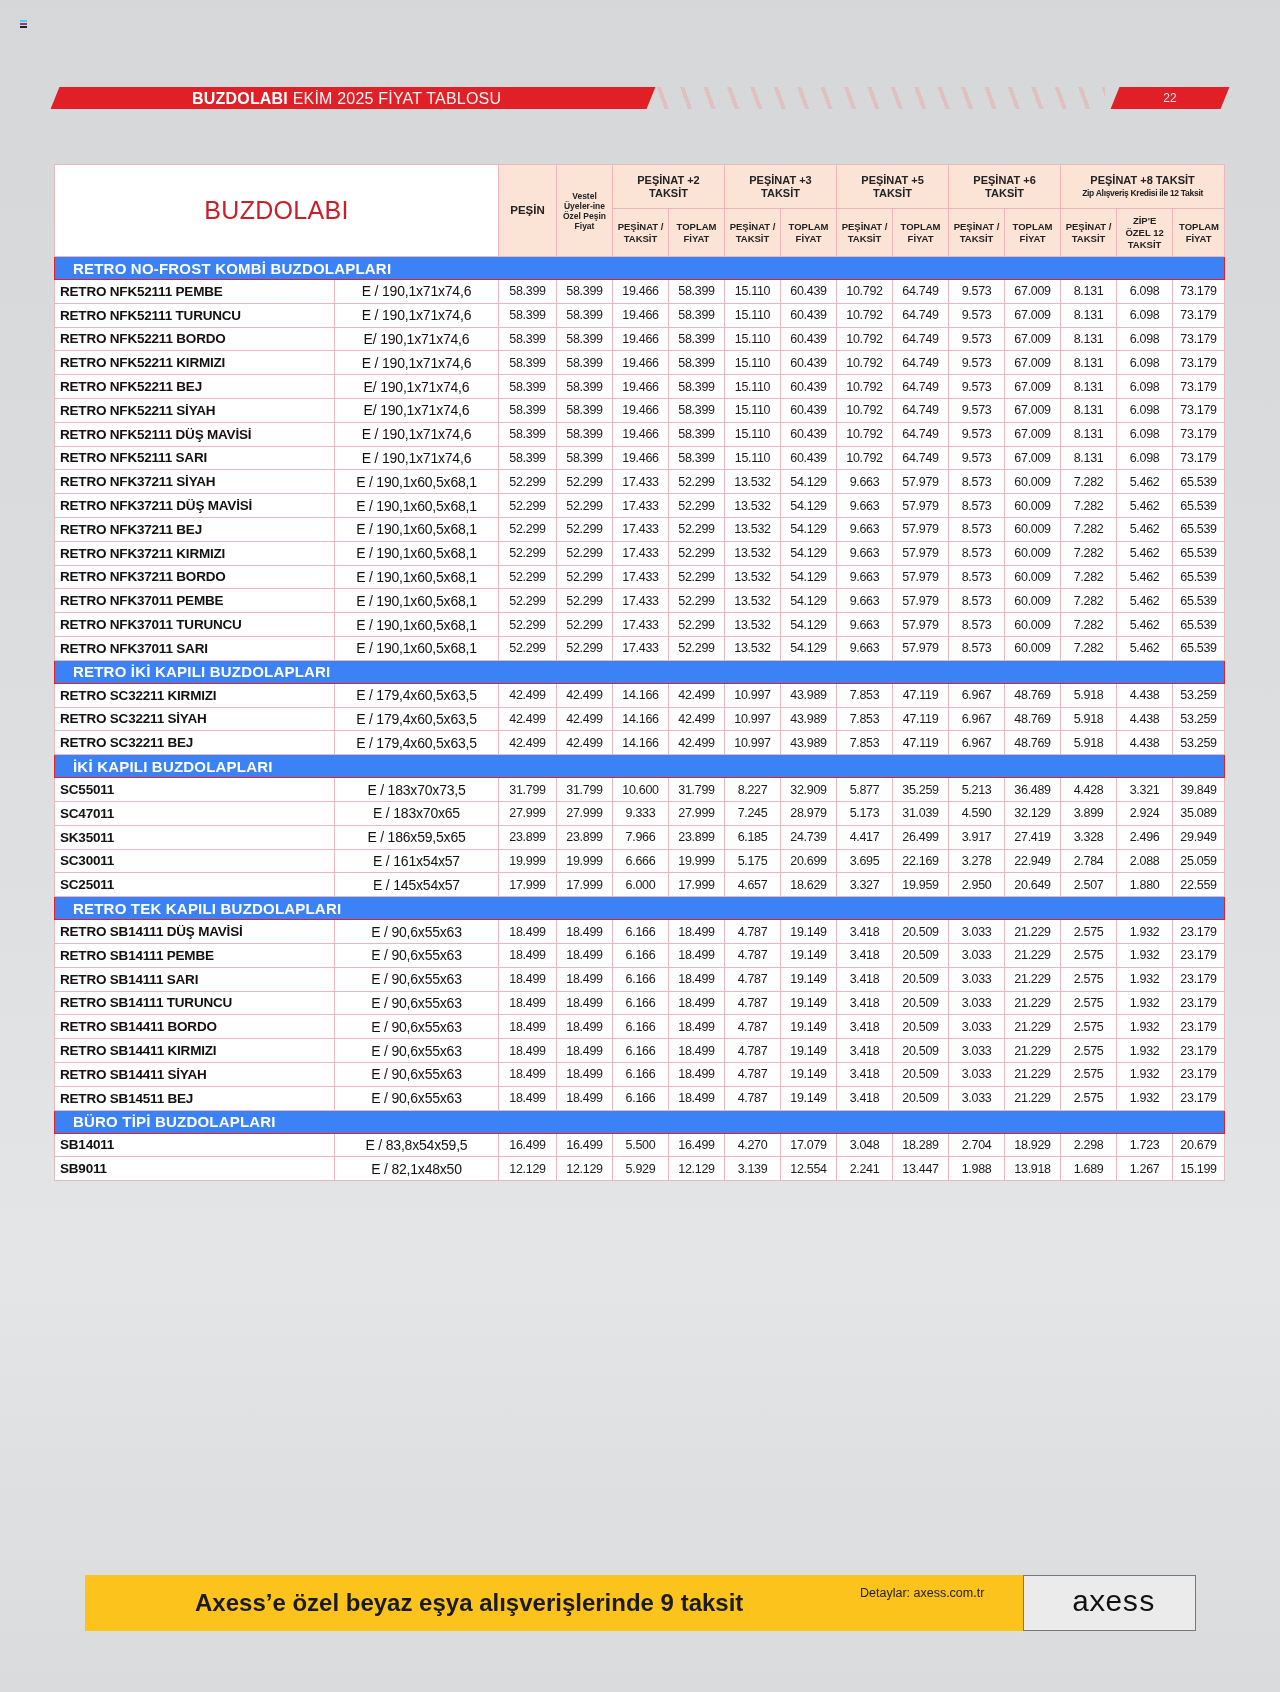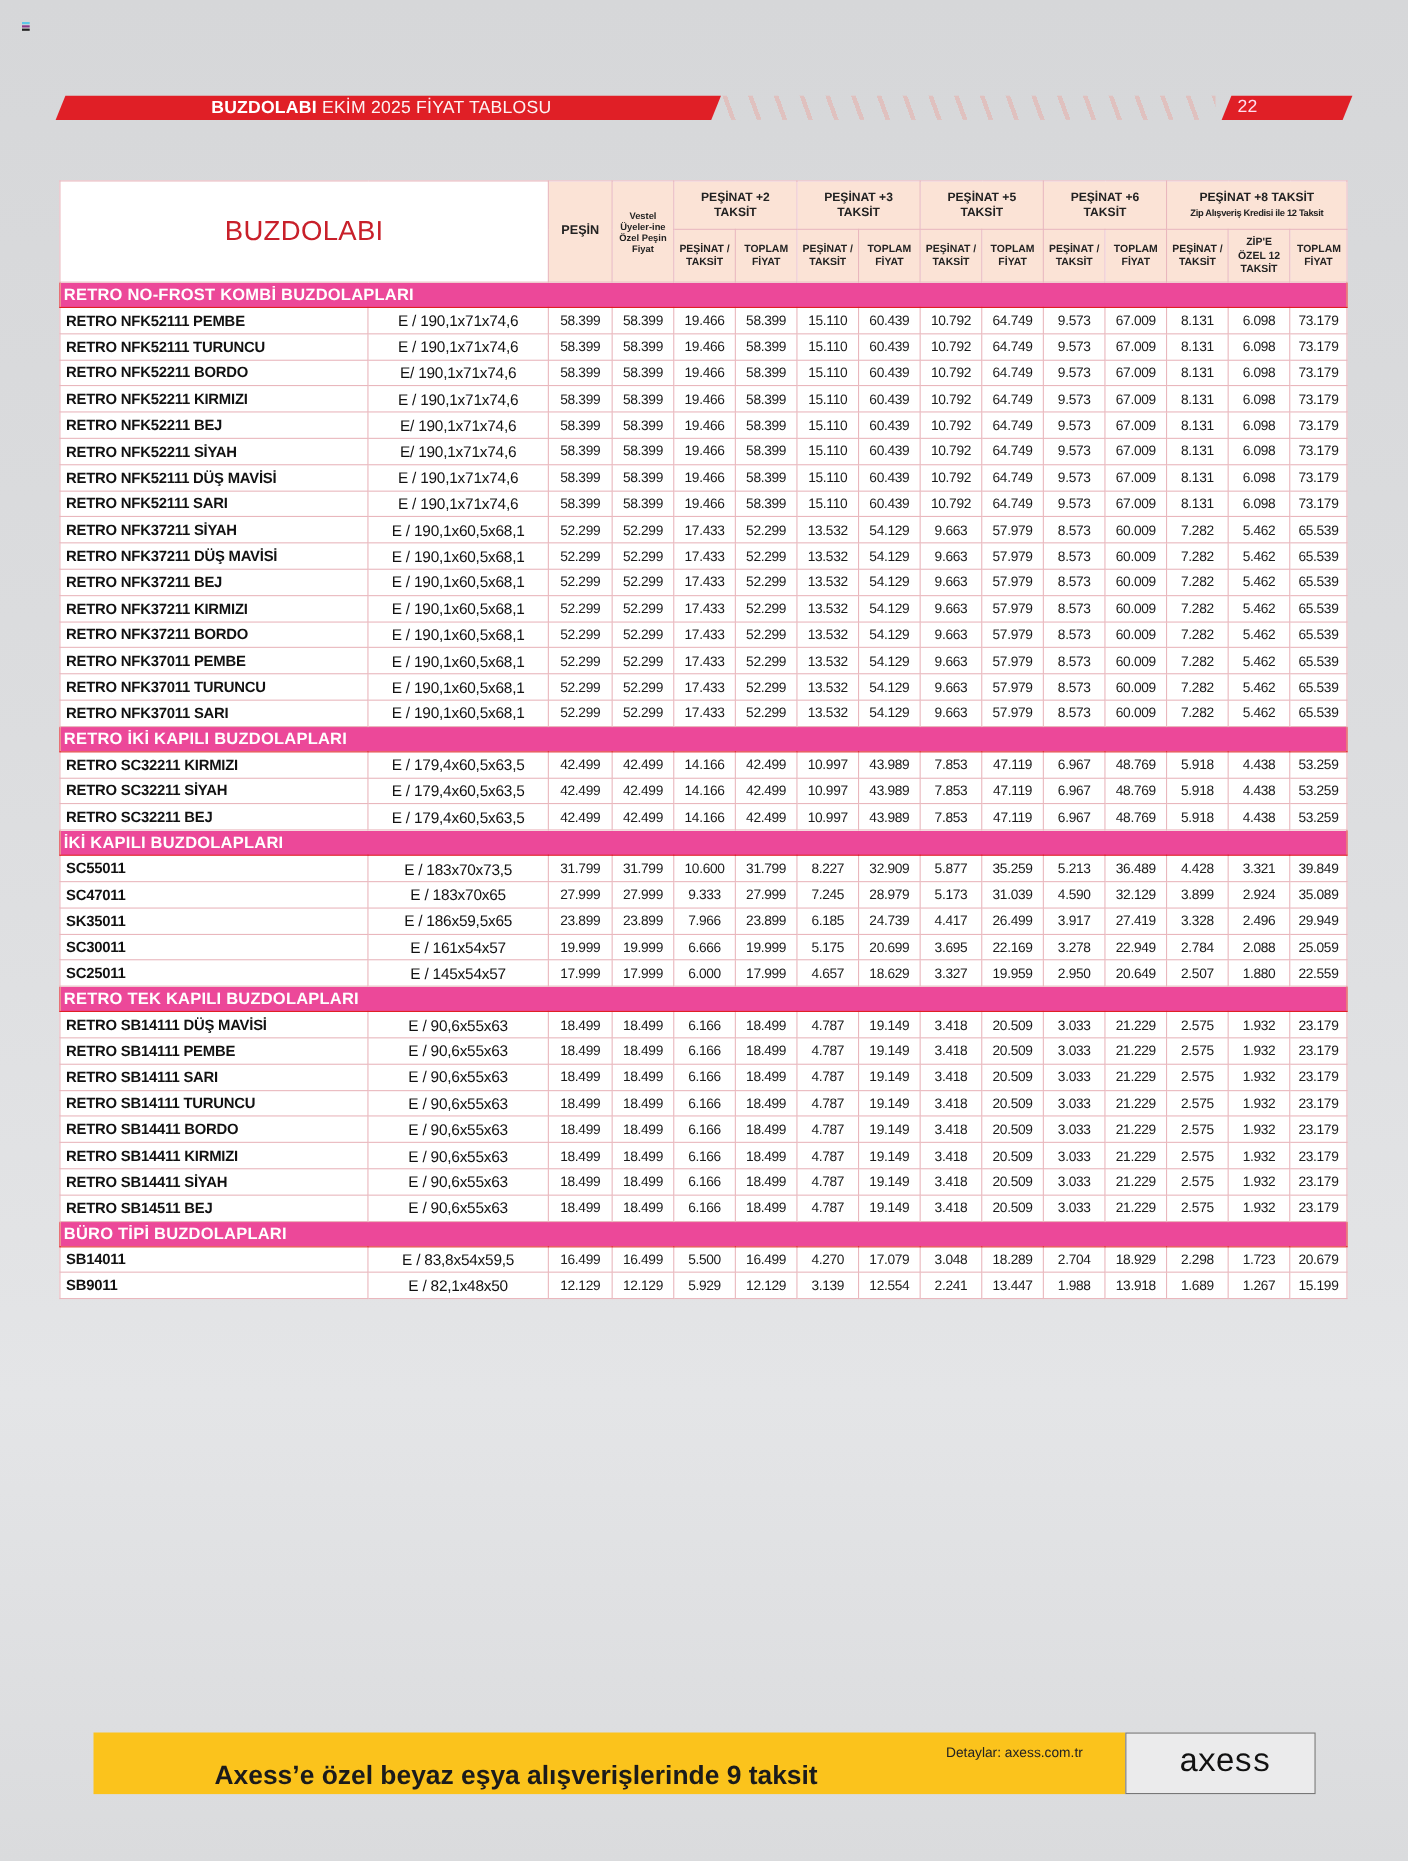--- a/index.html
+++ b/index.html
@@ -10,36 +10,36 @@
   .corner-mark i{display:block;height:2px;margin-bottom:1px;}
   .banner{position:absolute;left:55px;top:87px;width:596px;height:22px;background:#e01f26;
     transform:skewX(-22deg);}
   .banner-text{position:absolute;left:192px;top:88px;height:22px;line-height:22px;font-size:16px;
     color:#fff;letter-spacing:0.2px;}
   .banner-text b{font-weight:bold;}
   .banner-text span{font-weight:normal;opacity:.95;}
   .stripes{position:absolute;left:655px;top:87px;width:450px;height:22px;
     background:repeating-linear-gradient(70deg,transparent 0 9px,rgba(240,150,140,.35) 9px 13px,transparent 13px 22px);}
   .page-badge{position:absolute;left:1115px;top:87px;width:110px;height:22px;background:#e01f26;transform:skewX(-22deg);}
-  .page-num{position:absolute;left:1079px;top:87px;width:110px;height:22px;line-height:22px;text-align:center;color:#fde;font-size:16px;}
+  .page-num{position:absolute;left:1115px;top:87px;width:110px;height:22px;line-height:22px;text-align:center;color:#fde;font-size:12px;}
 
   .tbl-wrap{position:absolute;left:54px;top:164px;width:1170px;}
   table{border-collapse:collapse;width:1170px;table-layout:fixed;background:#fff;}
   td,th{border:1px solid #e9b7bd;padding:0;font-size:13px;height:22.8px;text-align:center;white-space:nowrap;overflow:hidden;}
   th{background:#fbe3d6;font-weight:bold;font-size:11px;color:#222;line-height:13px;}
   th.title-cell{background:#fff;color:#c8202a;font-size:25px;font-weight:normal;letter-spacing:.3px;}
   th.small{font-size:9.5px;line-height:12px;}
   th.tiny{font-size:8.5px;line-height:10px;}
   td.name{text-align:left;padding-left:5px;font-weight:bold;font-size:13.5px;letter-spacing:-.2px;}
   td.size{font-size:14px;letter-spacing:-.2px;}
   td.num{font-size:12.5px;letter-spacing:-.3px;color:#1a1a1a;}
-  tr.section td{background:#ec4899;color:#fff;font-weight:bold;text-align:left;padding-left:3px;font-size:15px;border-color:#e01f26;height:22px;letter-spacing:.2px;}
+  tr.section td{background:#3b82f6;color:#fff;font-weight:bold;text-align:left;padding-left:18px;font-size:15px;border-color:#e01f26;height:22px;letter-spacing:.2px;}
 
   .promo{position:absolute;left:85px;top:1575px;width:938px;height:56px;background:#fbc31c;}
-  .promo-text{position:absolute;left:195px;top:1575px;height:56px;line-height:56px;font-size:24px;font-weight:bold;color:#1b1b1b;margin-top:12px;}
+  .promo-text{position:absolute;left:195px;top:1575px;height:56px;line-height:56px;font-size:24px;font-weight:bold;color:#1b1b1b;}
   .promo-detail{position:absolute;left:860px;top:1586px;font-size:12.5px;color:#222;}
   .axess-box{position:absolute;left:1023px;top:1575px;width:171px;height:54px;background:#ebebec;border:1px solid #777;}
   .axess-logo{position:absolute;left:1023px;top:1575px;width:180px;height:56px;line-height:56px;text-align:center;font-size:30px;color:#111;letter-spacing:-1.5px;font-family:Liberation Mono, monospace;}
 </style>
 </head>
 <body>
 
 <div class="corner-mark">
   <i style="background:#5cc8e8"></i>
     <i style="background:#8a3a8a"></i>

